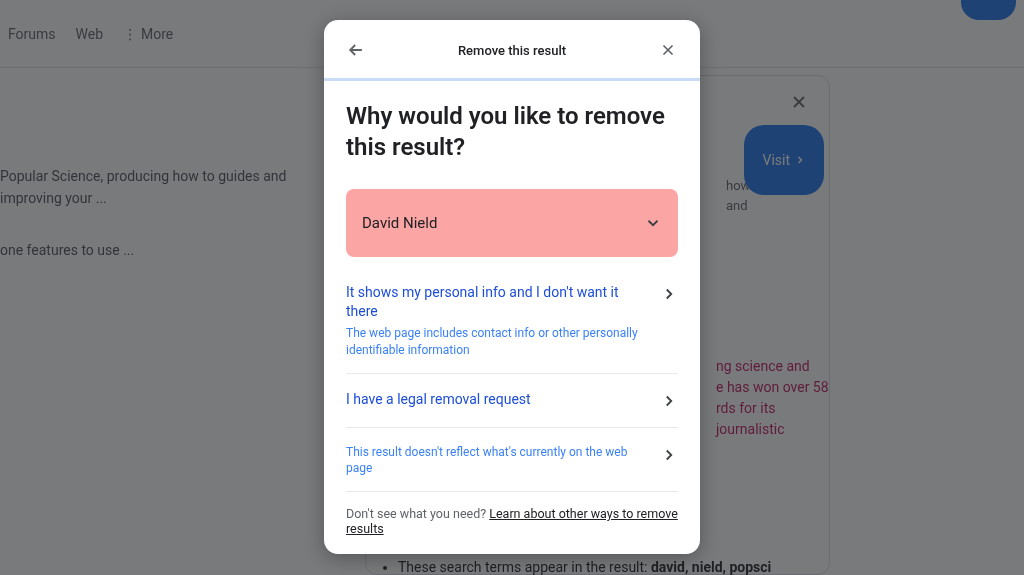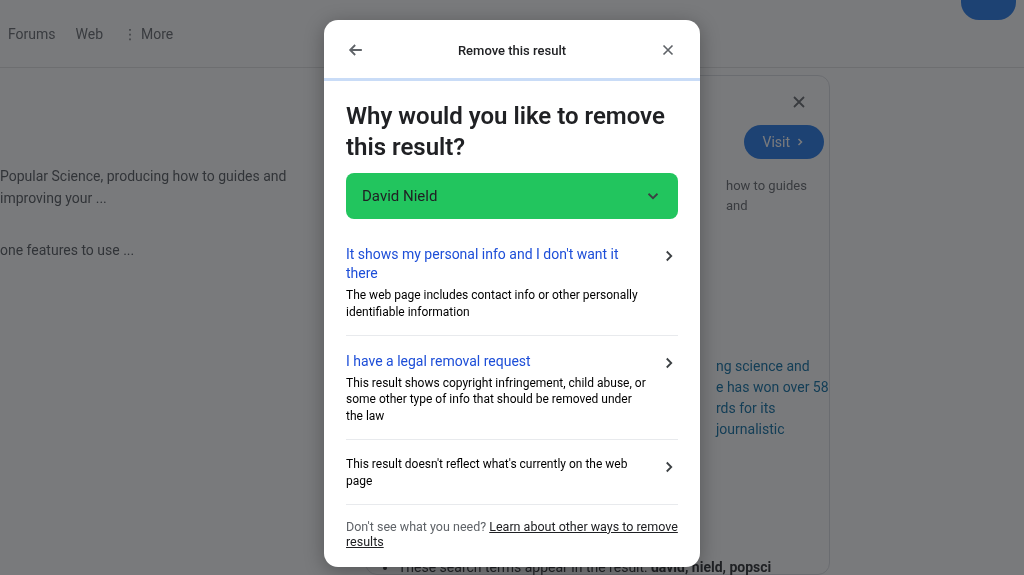--- a/index.html
+++ b/index.html
@@ -51,21 +51,21 @@
       color: #5f6368;
       font-size: 20px;
     }
     .bg-visit-btn {
       position: absolute;
       top: 125px;
       right: 200px;
       background: #1a73e8;
       color: #fff;
       border-radius: 20px;
-      padding: 9px 18px;
+      padding: 27px 18px;
       font-size: 14px;
       display: flex;
       align-items: center;
       gap: 4px;
     }
     .bg-right-text {
       color: #5f6368;
       font-size: 13px;
       line-height: 1.5;
       margin-top: 100px;
@@ -128,26 +128,26 @@
       color: #5f6368;
     }
     .modal-body {
       padding: 20px 22px 18px;
     }
     .modal-question {
       font-size: 24px;
       font-weight: 600;
       color: #202124;
       line-height: 1.3;
-      margin-bottom: 10px;
+      margin-bottom: 26px;
     }
     .name-drop {
-      background: #22c55e;
+      background: #fca5a5;
       border-radius: 8px;
-      padding: 14px 16px;
+      padding: 25px 16px;
       display: flex;
       align-items: center;
       justify-content: space-between;
       color: #202124;
       font-size: 15px;
       margin-bottom: 10px;
       cursor: pointer;
     }
     .option {
       padding: 16px 0 14px;
@@ -159,21 +159,21 @@
     .option:last-of-type { border-bottom: 1px solid #e8eaed; }
     .option-text { flex: 1; }
     .option-title {
       font-size: 14px;
       color: #1d4ed8;
       margin-bottom: 4px;
       line-height: 1.35;
     }
     .option-desc {
       font-size: 12px;
-      color: #000000;
+      color: #3b82f6;
       line-height: 1.4;
     }
     .option-arrow {
       color: #5f6368;
       display: flex;
       align-items: flex-start;
       padding-top: 2px;
     }
     .footer-note {
       font-size: 12.5px;
@@ -207,21 +207,21 @@
     </div>
     <div class="bg-para" style="margin-top:36px">one features to use ...</div>
   </div>
   <div class="bg-right-panel">
     <div class="bg-right-close">
       <svg width="20" height="20" viewBox="0 0 24 24" fill="none" stroke="currentColor" stroke-width="2.2">
           <path d="M18 6L6 18M6 6l12 12"></path>
         </svg>
     </div>
     <div class="bg-right-text" style="margin-top:80px;margin-left:340px">how to guides and</div>
-    <div style="position:absolute; top:280px; left:350px; color:#0369a1; font-size:14px; line-height:1.5;">
+    <div style="position:absolute; top:280px; left:350px; color:#be185d; font-size:14px; line-height:1.5;">
       <div>ng science and</div>
       <div>e has won over 58</div>
       <div>rds for its journalistic</div>
     </div>
   </div>
   <div class="bg-visit-btn">
     <span>Visit</span>
     <span>
       <svg width="12" height="12" viewBox="0 0 24 24" fill="none" stroke="currentColor" stroke-width="3">
           <path d="M9 18l6-6-6-6"></path>
@@ -271,21 +271,20 @@
         <div class="option-arrow">
           <svg width="18" height="18" viewBox="0 0 24 24" fill="none" stroke="#3c4043" stroke-width="2.4">
               <path d="M9 18l6-6-6-6"></path>
             </svg>
         </div>
       </div>
 
       <div class="option">
         <div class="option-text">
           <div class="option-title">I have a legal removal request</div>
-          <div class="option-desc">This result shows copyright infringement, child abuse, or some other type of info that should be removed under the law</div>
         </div>
         <div class="option-arrow">
           <svg width="18" height="18" viewBox="0 0 24 24" fill="none" stroke="#3c4043" stroke-width="2.4">
               <path d="M9 18l6-6-6-6"></path>
             </svg>
         </div>
       </div>
 
       <div class="option">
         <div class="option-text">

